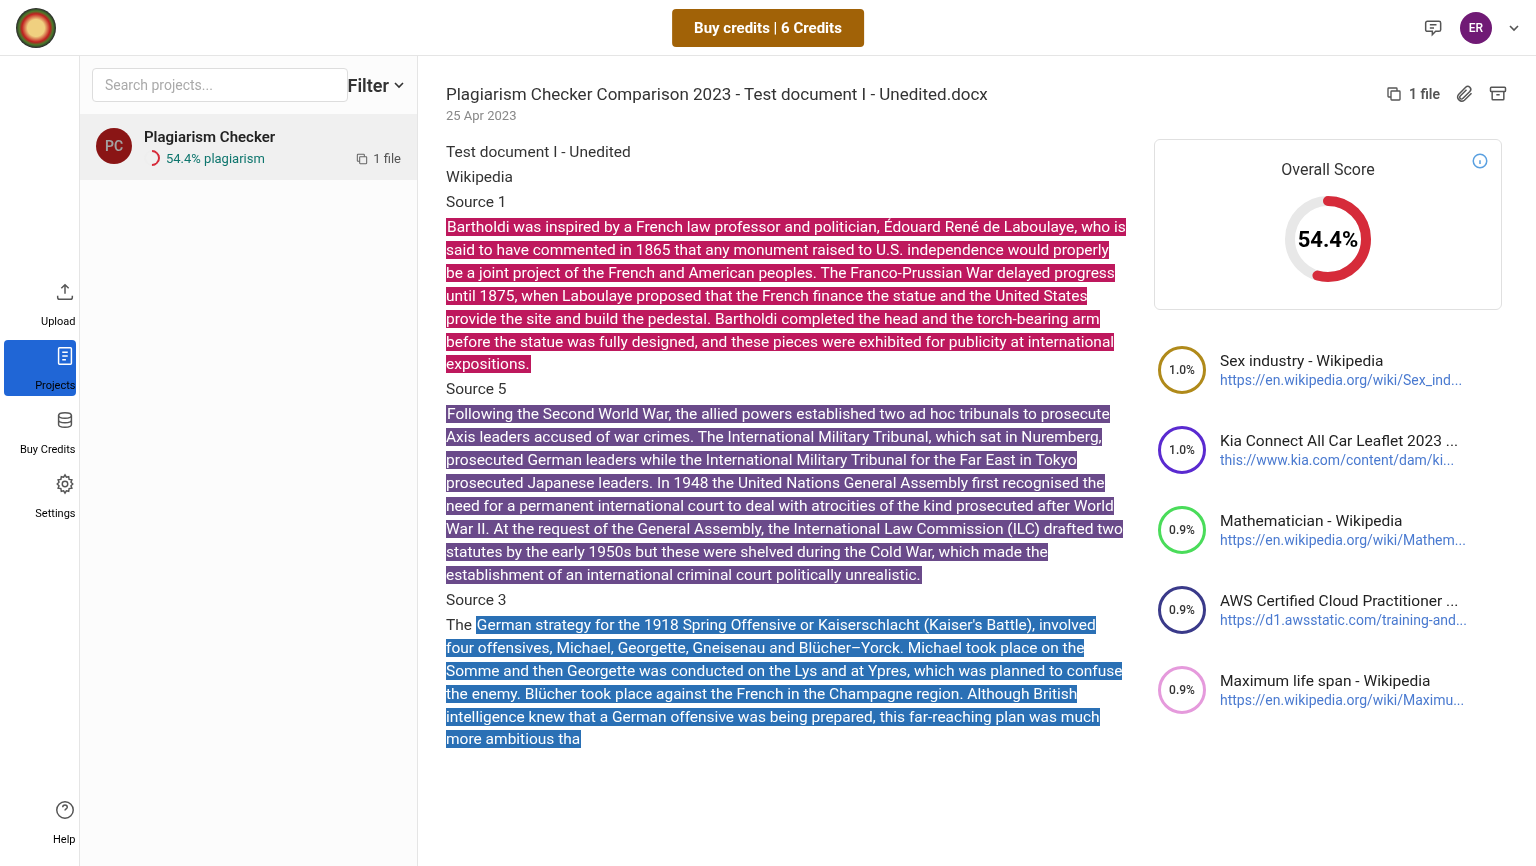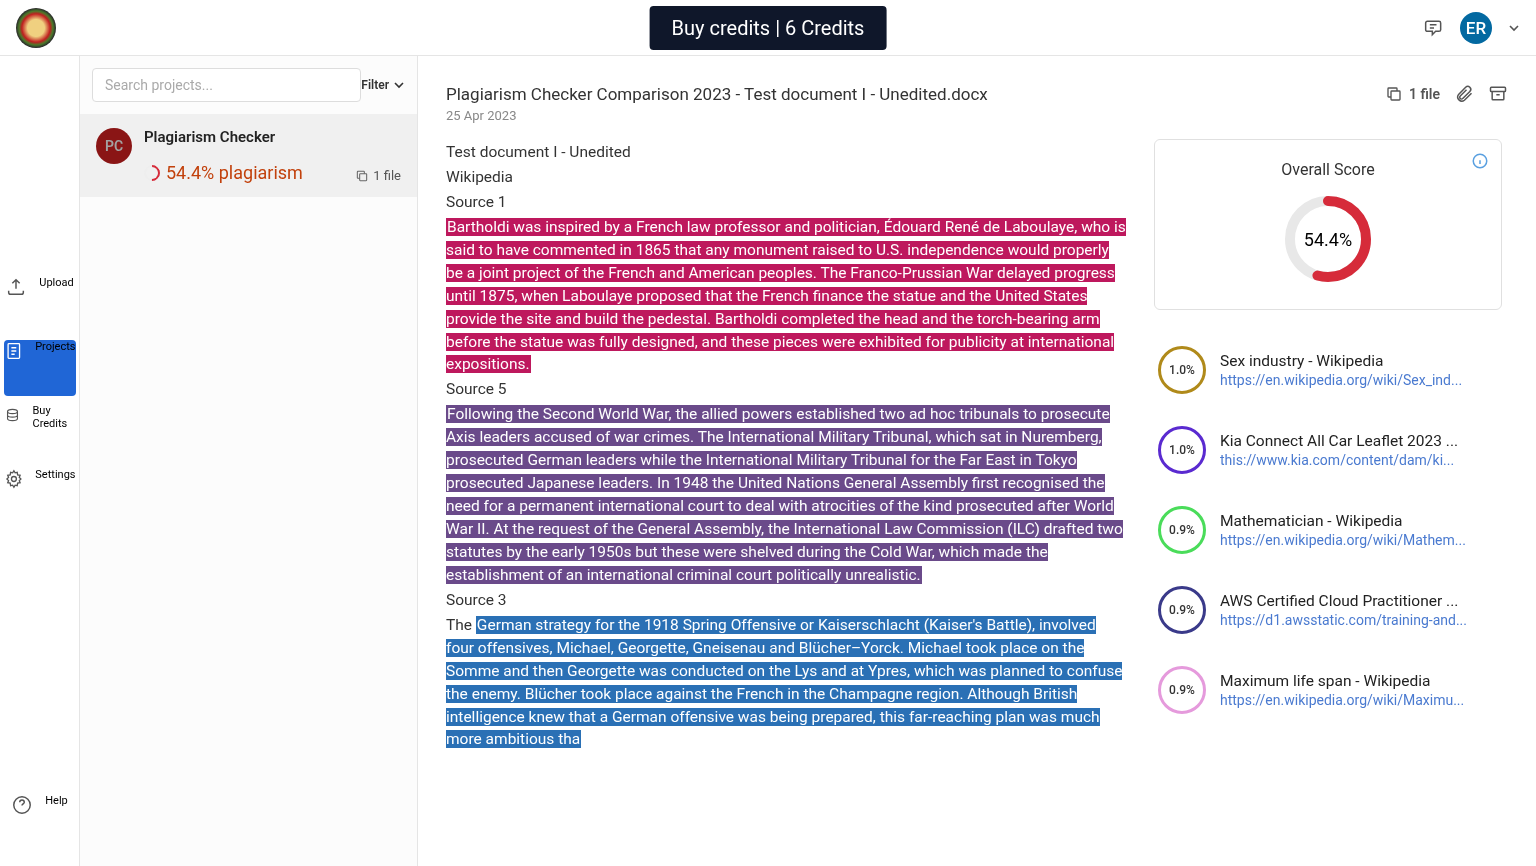--- a/index.html
+++ b/index.html
@@ -1,40 +1,40 @@
 <!DOCTYPE html>
 <html><head>
 <meta charset="utf-8">
 <style>
 *{margin:0;padding:0;box-sizing:border-box;font-family:-apple-system,BlinkMacSystemFont,"Segoe UI",Roboto,sans-serif}
 body{background:#fff;overflow:hidden;width:1536px;height:866px}
 .header{height:56px;border-bottom:1px solid #e5e5e5;display:flex;align-items:center;padding:0 16px;position:relative}
 .logo{width:40px;height:40px;border-radius:50%;background:radial-gradient(circle,#f0d080 30%,#c02020 50%,#4a7a2a 60%,#2a2a2a 70%);position:relative}
-.buy-credits-btn{position:absolute;left:50%;transform:translateX(-50%);background:#0f172a;color:#fff;border:none;padding:10px 22px;font-size:20px;font-weight:400;border-radius:4px;cursor:pointer}
+.buy-credits-btn{position:absolute;left:50%;transform:translateX(-50%);background:#a16207;color:#fff;border:none;padding:10px 22px;font-size:15px;font-weight:700;border-radius:4px;cursor:pointer}
 .header-right{margin-left:auto;display:flex;align-items:center;gap:16px}
 .chat-icon{width:20px;height:20px;cursor:pointer}
-.avatar{width:32px;height:32px;border-radius:50%;background:#0369a1;color:#fff;display:flex;align-items:center;justify-content:center;font-size:17px;font-weight:500}
+.avatar{width:32px;height:32px;border-radius:50%;background:#701a75;color:#fff;display:flex;align-items:center;justify-content:center;font-size:12px;font-weight:500}
 .chevron-down{width:12px;height:12px;cursor:pointer}
 .main{display:flex;height:810px}
 .nav-rail{width:80px;border-right:1px solid #e5e5e5;display:flex;flex-direction:column;align-items:center;padding-top:220px}
-.nav-item{width:72px;height:56px;display:flex;flex-direction:row;align-items:flex-start;justify-content:center;gap:12px;cursor:pointer;border-radius:4px;margin-bottom:8px}
+.nav-item{width:72px;height:56px;display:flex;flex-direction:column;align-items:flex-end;justify-content:center;gap:12px;cursor:pointer;border-radius:4px;margin-bottom:8px}
 .nav-item.active{background:#2066d6;color:#000000}
 .nav-item svg{width:22px;height:22px}
 .nav-item span{font-size:11px}
 .nav-item.help{margin-top:auto;margin-bottom:16px}
 .sidebar{width:338px;border-right:1px solid #e5e5e5;display:flex;flex-direction:column;background:#fcfcfc}
 .sidebar-top{padding:12px;display:flex;gap:0;align-items:center}
 .search-input{flex:1;padding:8px 12px;border:1px solid #ddd;border-radius:4px;font-size:14px;color:#333}
 .search-input::placeholder{color:#aaa}
-.filter-btn{display:flex;align-items:center;gap:4px;font-size:12px;font-weight:600;cursor:pointer;color:#333}
+.filter-btn{display:flex;align-items:center;gap:4px;font-size:18px;font-weight:600;cursor:pointer;color:#333}
 .project-card{padding:14px 16px;background:#f0f0f0;display:flex;gap:12px;cursor:pointer}
 .project-avatar{width:36px;height:36px;border-radius:50%;background:#8a1515;color:#a3a3a3;display:flex;align-items:center;justify-content:center;font-size:14px;font-weight:600;flex-shrink:0}
 .project-info{flex:1}
 .project-title{font-size:15px;font-weight:600;color:#222}
-.project-sub{display:flex;align-items:center;gap:6px;margin-top:16px;font-size:18px;color:#c2410c}
+.project-sub{display:flex;align-items:center;gap:6px;margin-top:4px;font-size:13px;color:#0f766e}
 .ring-small{width:16px;height:16px;border-radius:50%;border:2px solid #eee;border-top-color:#d62b3a;border-right-color:#d62b3a;transform:rotate(45deg)}
 .project-files{font-size:13px;color:#555;display:flex;align-items:center;gap:4px;align-self:flex-end}
 .content{flex:1;padding:28px 28px 0 28px;display:flex;flex-direction:column;overflow:hidden}
 .content-header{display:flex;justify-content:space-between;align-items:flex-start;margin-bottom:16px}
 .doc-title{font-size:17px;color:#333}
 .doc-date{font-size:13px;color:#888;margin-top:4px}
 .header-actions{display:flex;align-items:center;gap:14px;color:#555}
 .file-count{display:flex;align-items:center;gap:6px;font-size:14px;font-weight:600}
 .icon-btn{cursor:pointer}
 .content-body{display:flex;gap:18px;flex:1;overflow:hidden}
@@ -47,21 +47,21 @@
 .hl2{background:#6a4a8a}
 .hl3{background:#2a70b5}
 .right-pane{width:354px;overflow-y:auto;padding-right:6px}
 .right-pane::-webkit-scrollbar{width:14px}
 .right-pane::-webkit-scrollbar-thumb{background:#ccc;border-radius:7px;border:3px solid #fff}
 .score-card{border:1px solid #e0e0e0;border-radius:6px;padding:20px 16px 24px;text-align:center;position:relative;margin-bottom:20px}
 .score-title{font-size:16px;color:#333;margin-bottom:14px}
 .info-icon{position:absolute;top:12px;right:12px;width:18px;height:18px;color:#5aa0e0;cursor:pointer}
 .ring{width:92px;height:92px;margin:0 auto;position:relative}
 .ring svg{transform:rotate(-90deg)}
-.ring-pct{position:absolute;top:50%;left:50%;transform:translate(-50%,-50%);font-size:18px;font-weight:400}
+.ring-pct{position:absolute;top:50%;left:50%;transform:translate(-50%,-50%);font-size:22px;font-weight:700}
 .source-item{display:flex;gap:14px;padding:16px 4px;align-items:center;cursor:pointer}
 .source-ring{width:48px;height:48px;border-radius:50%;border:3px solid;display:flex;align-items:center;justify-content:center;font-size:12px;flex-shrink:0;color:#333;font-weight:500}
 .source-info{flex:1;overflow:hidden}
 .source-title{font-size:15.5px;color:#222;white-space:nowrap;overflow:hidden;text-overflow:ellipsis}
 .source-url{font-size:14px;color:#4a7ad0;white-space:nowrap;overflow:hidden;text-overflow:ellipsis;margin-top:2px}
 </style>
 </head>
 <body>
 
 <div class="header">

